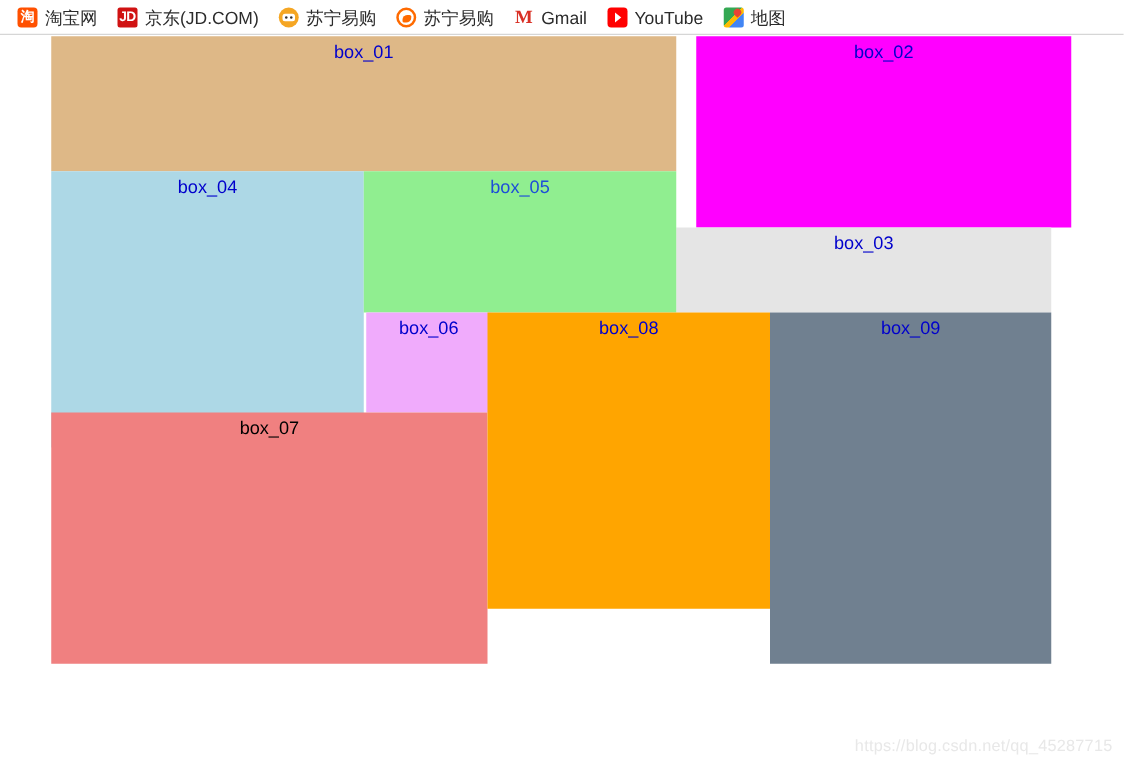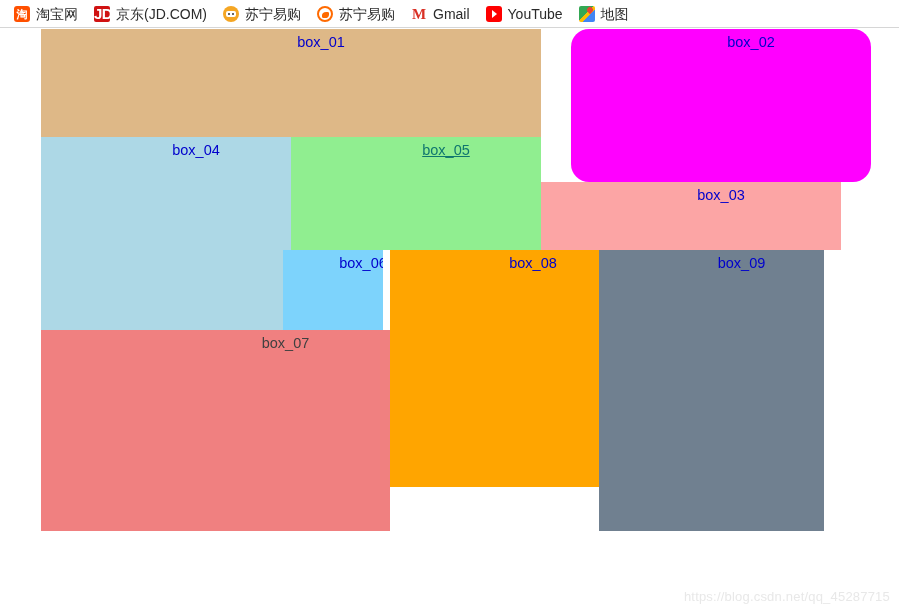--- a/index.html
+++ b/index.html
@@ -62,21 +62,21 @@
     color: #fff;
     font-size: 11px;
     line-height: 16px;
     text-align: center;
     font-weight: bold;
   }
   
   .ic-jd {
     background: #d01212;
     color: #fff;
-    font-size: 15px;
+    font-size: 11px;
     line-height: 16px;
     text-align: center;
     font-weight: bold;
     letter-spacing: -0.5px;
   }
   
   .ic-suning {
     background: #f5a623;
     border-radius: 50%;
   }
@@ -165,21 +165,20 @@
   .box-label {
     display: block;
     width: 100%;
     text-align: center;
     color: #0000cc;
     font-size: 14.5px;
     font-family: "Liberation Sans", sans-serif;
     line-height: 17px;
     padding-top: 5px;
     user-select: none;
-    margin-left: 30px;
   }
 
   
   #watermark {
     position: absolute;
     right: 9px;
     bottom: 6px;
     font-size: 13px;
     color: #e8e8e8;
     font-family: "Liberation Sans", sans-serif;
@@ -226,39 +225,39 @@
     <span class="bm-icon ic-maps"></span>
     <span class="bm-label">地图</span>
   </div>
 
 </div>
 
 <div id="box-canvas" style="left: 41px; top: 29px; width: 800px; height: 502px;">
     <div class="box" style="left: 0px; top: 0px; width: 500px; height: 108px; background: rgb(222, 184, 135);">
       <span class="box-label" style="color: rgb(0, 0, 204);">box_01</span>
     </div>
-    <div class="box" style="left: 530px; top: 0px; width: 300px; height: 153px; background: rgb(255, 0, 255); border-radius: 18px;">
+    <div class="box" style="left: 516px; top: 0px; width: 300px; height: 153px; background: rgb(255, 0, 255);">
       <span class="box-label" style="color: rgb(0, 0, 204);">box_02</span>
     </div>
-    <div class="box" style="left: 500px; top: 153px; width: 300px; height: 68px; background: #fca5a5;">
+    <div class="box" style="left: 500px; top: 153px; width: 300px; height: 68px; background: #e5e5e5;">
       <span class="box-label" style="color: rgb(0, 0, 204);">box_03</span>
     </div>
     <div class="box" style="left: 0px; top: 108px; width: 250px; height: 221px; background: rgb(173, 216, 230);">
       <span class="box-label" style="color: rgb(0, 0, 204);">box_04</span>
     </div>
     <div class="box" style="left: 250px; top: 108px; width: 250px; height: 113px; background: rgb(144, 238, 144);">
-      <span class="box-label" style="color: #0f766e; text-decoration: underline;">box_05</span>
-    </div>
-    <div class="box" style="left: 242px; top: 221px; width: 100px; height: 80px; background: #7dd3fc;">
+      <span class="box-label" style="color: #1d4ed8;">box_05</span>
+    </div>
+    <div class="box" style="left: 252px; top: 221px; width: 100px; height: 80px; background: #f0abfc;">
       <span class="box-label" style="color: rgb(0, 0, 204);">box_06</span>
     </div>
     <div class="box" style="left: 0px; top: 301px; width: 349px; height: 201px; background: rgb(240, 128, 128);">
-      <span class="box-label" style="color: #404040; padding-left: 40px;">box_07</span>
+      <span class="box-label" style="color: #000000;">box_07</span>
     </div>
     <div class="box" style="left: 349px; top: 221px; width: 226px; height: 237px; background: rgb(255, 165, 0);">
       <span class="box-label" style="color: rgb(0, 0, 204);">box_08</span>
     </div>
-    <div class="box" style="left: 558px; top: 221px; width: 225px; height: 281px; background: rgb(112, 128, 144);">
+    <div class="box" style="left: 575px; top: 221px; width: 225px; height: 281px; background: rgb(112, 128, 144);">
       <span class="box-label" style="color: rgb(0, 0, 204);">box_09</span>
     </div>
   </div>
 
 <div id="watermark">https://blog.csdn.net/qq_45287715</div>
 
 </body></html>

